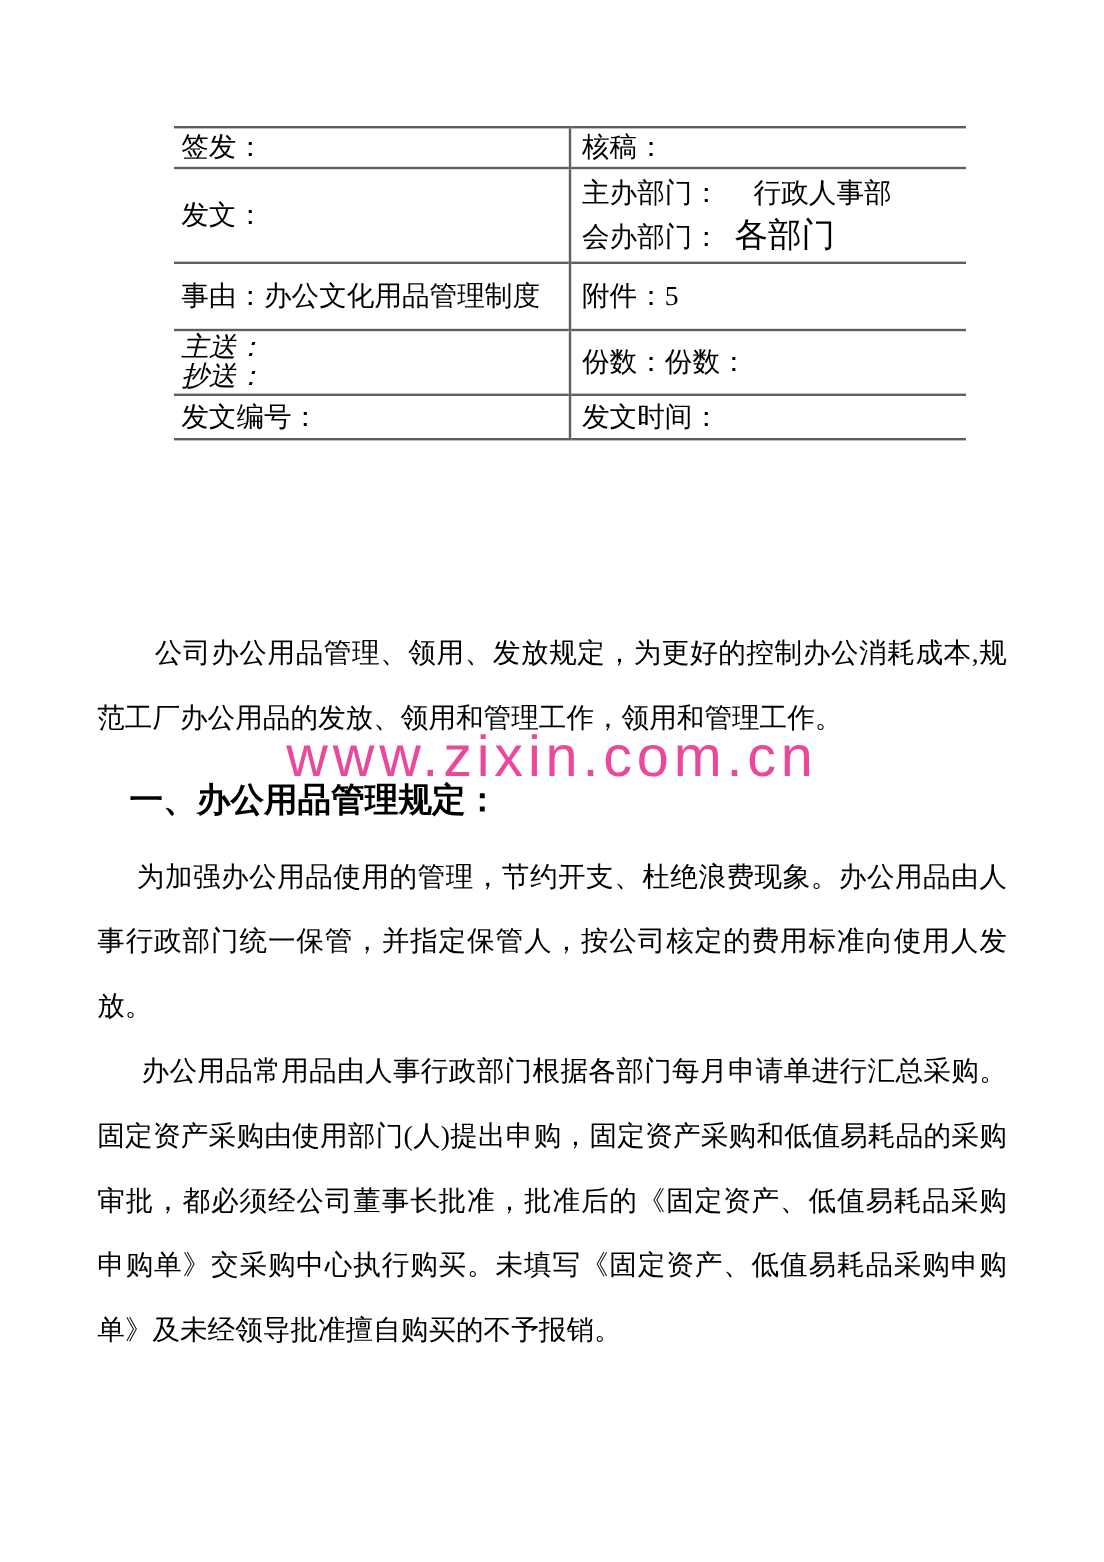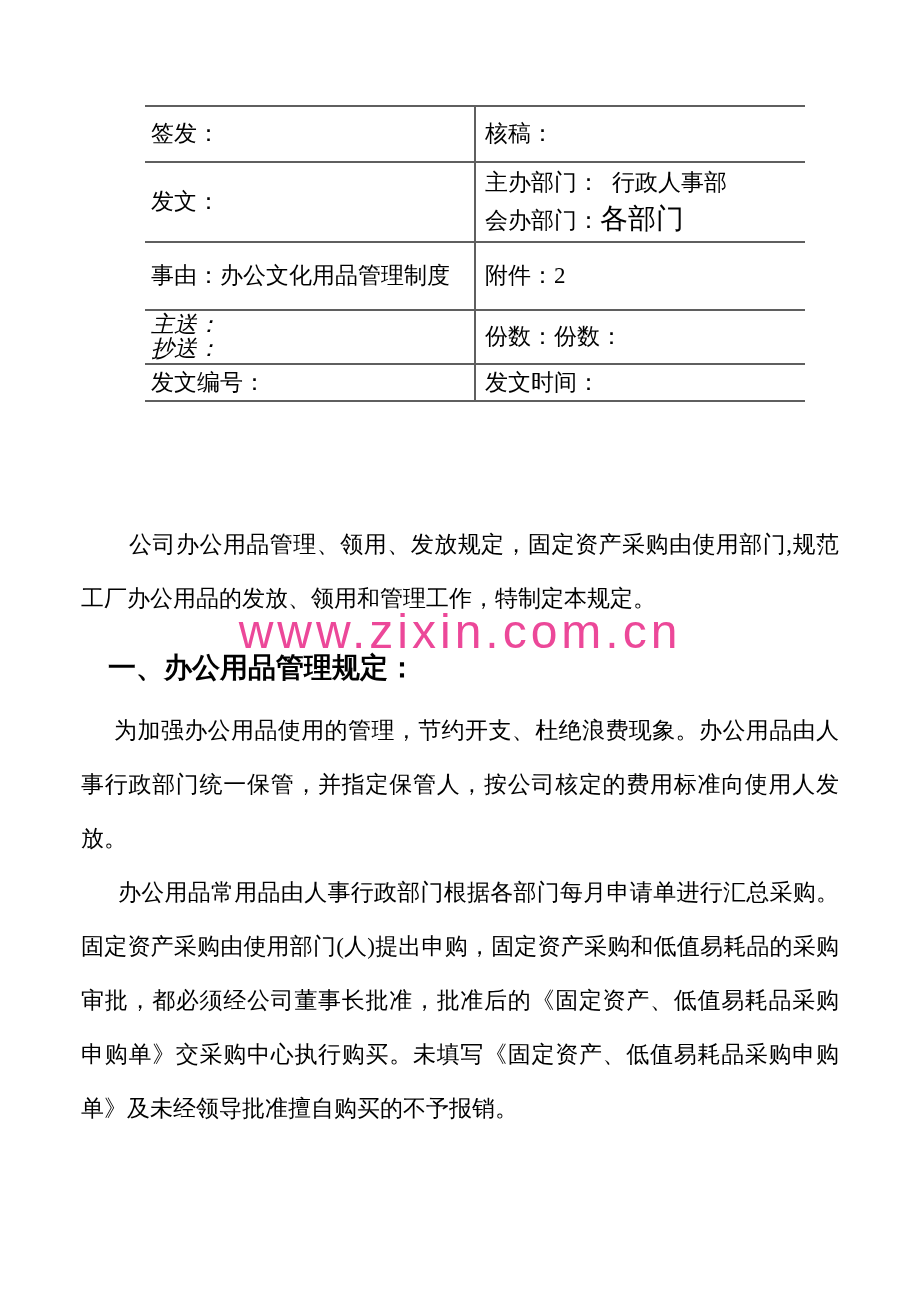--- a/index.html
+++ b/index.html
@@ -29,30 +29,30 @@
   .header-table td {
     border-top: 2px solid #5f5f5f;
     font-size: 23px;
     line-height: 28px;
     padding: 2px 6px;
     vertical-align: middle;
     overflow: hidden;
   }
   .header-table tr.row-last td { border-bottom: 2px solid #5f5f5f; }
   .header-table td.col-right { border-left: 2px solid #5f5f5f; padding-left: 9px; }
-  .row-1 { height: 56px; }
+  .row-1 { height: 34px; }
   .row-2 { height: 73px; }
-  .row-3 { height: 68px; }
+  .row-3 { height: 56px; }
   .row-4 { height: 48px; }
   .row-5 { height: 50px; }
   .row-6 { height: 37px; }
   .two-line div { line-height: 24px; font-style: italic; }
   .dept-line { line-height: 36px; white-space: nowrap; }
-  .dept-value { margin-left: 12px; }
-  .dept-value-big { margin-left: 0; font-size: 28px; }
+  .dept-value { margin-left: 28px; }
+  .dept-value-big { margin-left: 12px; font-size: 28px; }
 
   
   .doc-title {
     position: absolute;
     top: 412px;
     left: 0;
     width: 100%;
     text-align: center;
     font-size: 40px;
     font-weight: bold;
@@ -117,39 +117,39 @@
         <div class="dept-line">
           <span>主办部门：</span><span class="dept-value">行政人事部</span>
         </div>
         <div class="dept-line">
           <span>会办部门：</span><span class="dept-value-big">各部门</span>
         </div>
       </td>
     </tr>
     <tr class="row-3">
       <td>事由：办公文化用品管理制度</td>
-      <td class="col-right">附件：2</td>
+      <td class="col-right">附件：5</td>
     </tr>
     <tr class="row-4">
       <td class="two-line">
         <div>主送：</div>
         <div>抄送：</div>
       </td>
       <td class="col-right">份数：份数：</td>
     </tr>
     <tr class="row-6 row-last">
       <td>发文编号：</td>
       <td class="col-right">发文时间：</td>
     </tr>
   </tbody>
     </table>
 
   <div class="watermark">www.zixin.com.cn</div>
 
 
   <div class="body-text">
-    <p class="intro">公司办公用品管理、领用、发放规定，固定资产采购由使用部门,规范工厂办公用品的发放、领用和管理工作，特制定本规定。</p>
+    <p class="intro">公司办公用品管理、领用、发放规定，为更好的控制办公消耗成本,规范工厂办公用品的发放、领用和管理工作，领用和管理工作。</p>
     <h2 class="section-heading">一、办公用品管理规定：</h2>
     <p class="para-1">为加强办公用品使用的管理，节约开支、杜绝浪费现象。办公用品由人事行政部门统一保管，并指定保管人，按公司核定的费用标准向使用人发放。</p>
     <p class="para-2">办公用品常用品由人事行政部门根据各部门每月申请单进行汇总采购。固定资产采购由使用部门(人)提出申购，固定资产采购和低值易耗品的采购审批，都必须经公司董事长批准，批准后的《固定资产、低值易耗品采购申购单》交采购中心执行购买。未填写《固定资产、低值易耗品采购申购单》及未经领导批准擅自购买的不予报销。</p>
   </div>
 
 </div>
 
 </body></html>

